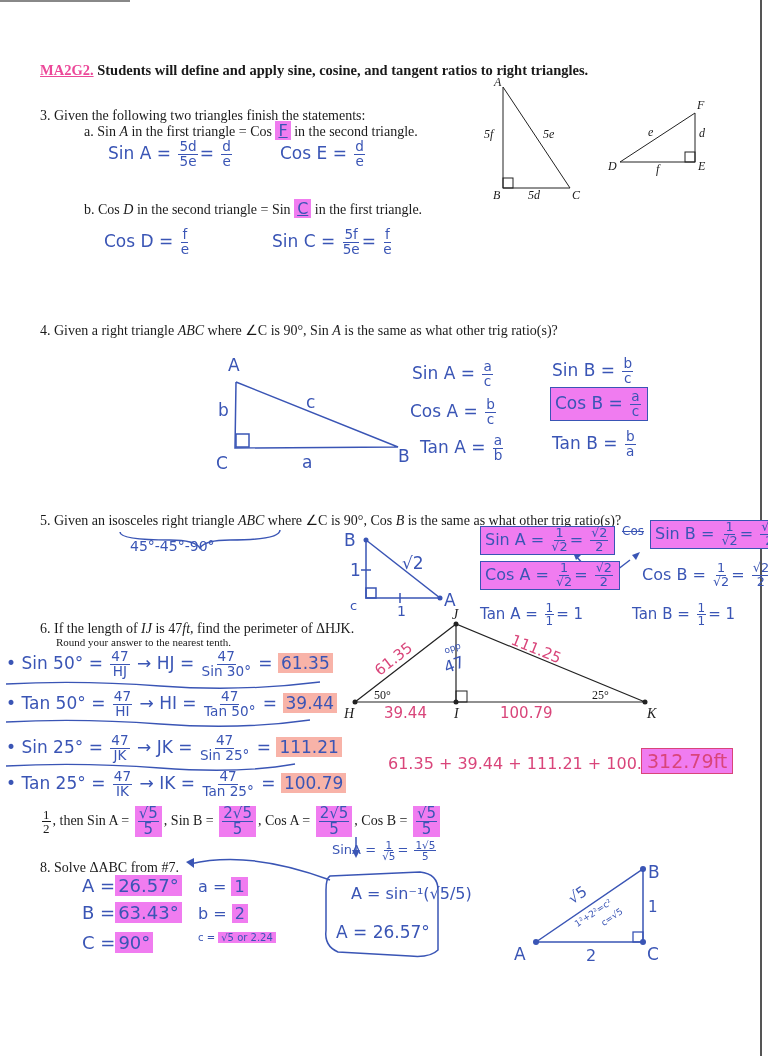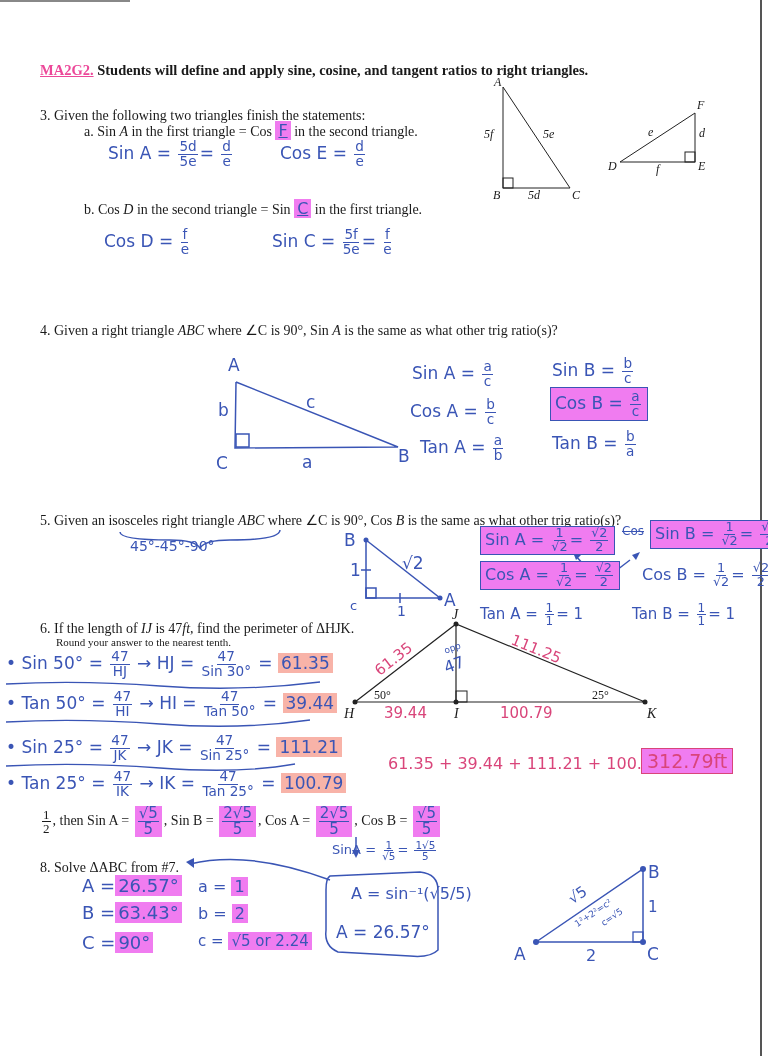--- a/index.html
+++ b/index.html
@@ -305,21 +305,21 @@
     </span>= <span class="frac">
       <span class="num">1√5</span>
       <span>5</span>
     </span></div>
 
 <div class="abs hand" style="left:82px; top:875px; font-size:18px;"><span>A =</span><span class="hl">26.57°</span></div>
 <div class="abs hand" style="left:82px; top:902px; font-size:18px;"><span>B =</span><span class="hl">63.43°</span></div>
 <div class="abs hand" style="left:82px; top:932px; font-size:18px;"><span>C =</span><span class="hl">90°</span></div>
 <div class="abs hand" style="left:198px; top:877px; font-size:16px;"><span>a =</span> <span class="hl">1</span></div>
 <div class="abs hand" style="left:198px; top:904px; font-size:16px;"><span>b =</span> <span class="hl">2</span></div>
-<div class="abs hand" style="left:198px; top:932px; font-size:15px;"><span>c =</span> <span class="hl">√5 or 2.24</span></div>
+<div class="abs hand" style="left:198px; top:932px; font-size:10px;"><span>c =</span> <span class="hl">√5 or 2.24</span></div>
 <div class="abs hand" style="left:334px; top:884px; font-size:16px;margin-left:17px;">A = sin⁻¹(√5/5)</div>
 <div class="abs hand" style="left:336px; top:922px; font-size:17px;">A = 26.57°</div>
 
 <div class="abs hand" style="left:514px; top:944px;">A</div>
 <div class="abs hand" style="left:648px; top:862px;">B</div>
 <div class="abs hand" style="left:647px; top:944px;">C</div>
 <div class="abs hand" style="left:568px; top:886px; font-size:15px; transform:rotate(-34deg);">√5</div>
 <div class="abs hand" style="left:648px; top:898px; font-size:15px;">1</div>
 <div class="abs hand" style="left:586px; top:946px; font-size:16px;">2</div>
 <div class="abs hand" style="left:572px; top:908px; font-size:9px; transform:rotate(-34deg);">1²+2²=c²</div>

